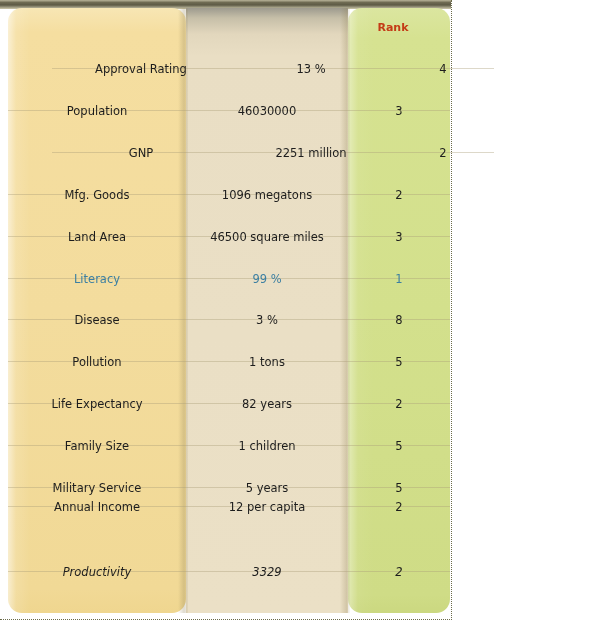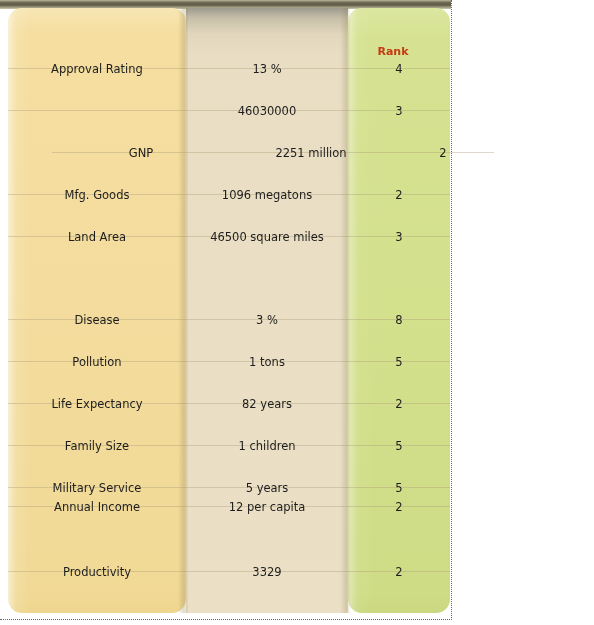--- a/index.html
+++ b/index.html
@@ -130,21 +130,20 @@
     position: absolute;
     left: 348px;
     width: 90px;
     top: 20px;
     height: 16px;
     line-height: 16px;
     text-align: center;
     font-size: 11px;
     font-weight: bold;
     color: #c43b16;
-    margin-top: 24px;
   }
 
   .stat-row {
     position: absolute;
     left: 0;
     width: 452px;
     height: 42px;
   }
   .row-rule {
     position: absolute;
@@ -193,28 +192,29 @@
   <div class="panel" id="panel-label"></div>
   <div class="panel" id="panel-value"></div>
   <div class="panel" id="panel-rank"></div>
 
   <div class="seam" id="seam-left"></div>
   <div class="seam" id="seam-right"></div>
 
   <div id="stat-grid">
     <div id="rank-header">Rank</div>
 
-  <div class="stat-row" style="top: 48px;">
+  <div class="stat-row" style="top: 48px; margin-left: 44px;">
         <div class="row-rule"></div>
         <div class="cell cell-label">Approval Rating</div>
         <div class="cell cell-value">13 %</div>
         <div class="cell cell-rank">4</div>
       </div>
       <div class="stat-row" style="top: 89.9px;">
         <div class="row-rule"></div>
+        <div class="cell cell-label">Population</div>
         <div class="cell cell-value">46030000</div>
         <div class="cell cell-rank">3</div>
       </div>
       <div class="stat-row" style="top: 131.8px; margin-left: 44px;">
         <div class="row-rule"></div>
         <div class="cell cell-label">GNP</div>
         <div class="cell cell-value">2251 million</div>
         <div class="cell cell-rank">2</div>
       </div>
       <div class="stat-row" style="top: 173.7px;">
@@ -222,20 +222,26 @@
         <div class="cell cell-label">Mfg. Goods</div>
         <div class="cell cell-value">1096 megatons</div>
         <div class="cell cell-rank">2</div>
       </div>
       <div class="stat-row" style="top: 215.6px; padding-left: 44px;">
         <div class="row-rule"></div>
         <div class="cell cell-label">Land Area</div>
         <div class="cell cell-value">46500 square miles</div>
         <div class="cell cell-rank">3</div>
       </div>
+      <div class="stat-row highlight" style="top: 257.5px;">
+        <div class="row-rule"></div>
+        <div class="cell cell-label">Literacy</div>
+        <div class="cell cell-value">99 %</div>
+        <div class="cell cell-rank">1</div>
+      </div>
       <div class="stat-row" style="top: 299.4px;">
         <div class="row-rule"></div>
         <div class="cell cell-label">Disease</div>
         <div class="cell cell-value">3 %</div>
         <div class="cell cell-rank">8</div>
       </div>
       <div class="stat-row" style="top: 341.3px;">
         <div class="row-rule"></div>
         <div class="cell cell-label">Pollution</div>
         <div class="cell cell-value">1 tons</div>
@@ -258,21 +264,21 @@
         <div class="cell cell-label">Military Service</div>
         <div class="cell cell-value">5 years</div>
         <div class="cell cell-rank">5</div>
       </div>
       <div class="stat-row" style="top: 486px;">
         <div class="row-rule"></div>
         <div class="cell cell-label">Annual Income</div>
         <div class="cell cell-value">12 per capita</div>
         <div class="cell cell-rank">2</div>
       </div>
-      <div class="stat-row" style="top: 550.8px;">
+      <div class="stat-row" style="top: 550.8px; font-style: italic;">
         <div class="row-rule"></div>
         <div class="cell cell-label">Productivity</div>
         <div class="cell cell-value">3329</div>
         <div class="cell cell-rank">2</div>
       </div>
     </div>
 
 </div>
 
 </body></html>

